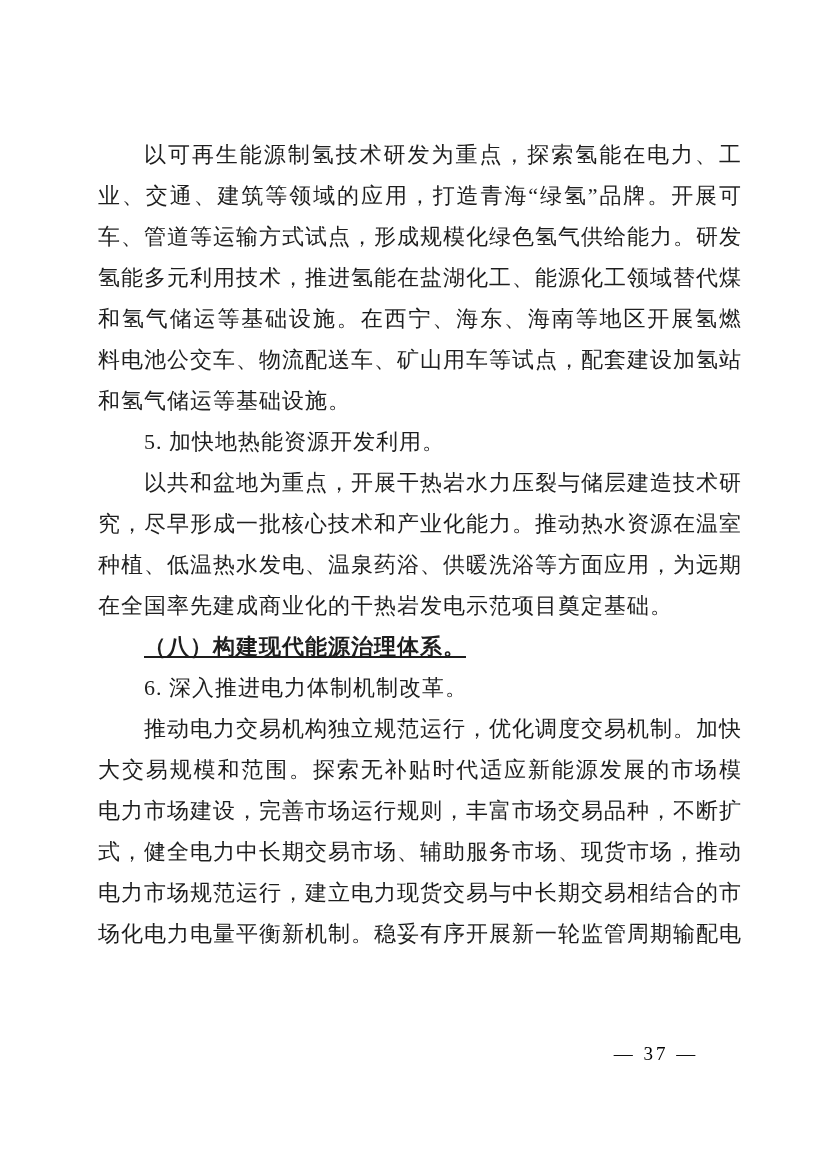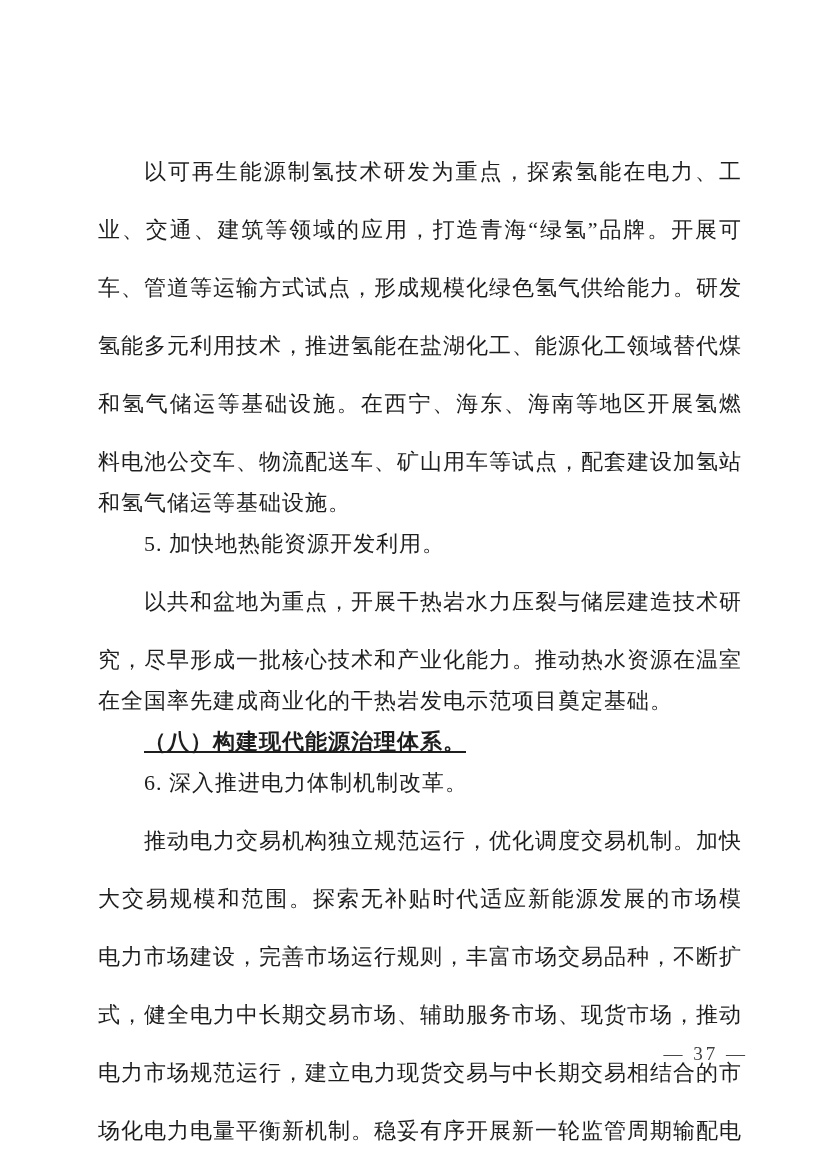--- a/index.html
+++ b/index.html
@@ -33,56 +33,56 @@
     font-size: 22px;
     line-height: 41px;
     height: 41px;
     letter-spacing: 1px;
     text-align: left;
     overflow: hidden;
   }
   .fill {
     text-align: justify;
     text-align-last: justify;
-    margin-top: 17px;
   }
   .indent {
     text-indent: 46px;
   }
   .bold {
     font-weight: bold;
     text-decoration: underline;
   }
   .pagenum {
     position: absolute;
     top: 1042px;
     left: 564px;
     width: 184px;
-    text-align: right;
+    text-align: center;
     font-size: 19px;
     line-height: 24px;
     letter-spacing: 3px;
-    color: #404040;
+    color: #000000;
   }
 </style>
 </head>
 <body>
 
 <div class="page">
   <div class="textblock">
     <div class="line indent fill">以可再生能源制氢技术研发为重点，探索氢能在电力、工</div>
     <div class="line fill">业、交通、建筑等领域的应用，打造青海“绿氢”品牌。开展可</div>
     <div class="line fill">车、管道等运输方式试点，形成规模化绿色氢气供给能力。研发</div>
     <div class="line fill">氢能多元利用技术，推进氢能在盐湖化工、能源化工领域替代煤</div>
     <div class="line fill">和氢气储运等基础设施。在西宁、海东、海南等地区开展氢燃</div>
     <div class="line fill">料电池公交车、物流配送车、矿山用车等试点，配套建设加氢站</div>
     <div class="line">和氢气储运等基础设施。</div>
     <div class="line indent">5. 加快地热能资源开发利用。</div>
     <div class="line indent fill">以共和盆地为重点，开展干热岩水力压裂与储层建造技术研</div>
     <div class="line fill">究，尽早形成一批核心技术和产业化能力。推动热水资源在温室</div>
+    <div class="line fill">种植、低温热水发电、温泉药浴、供暖洗浴等方面应用，为远期</div>
     <div class="line">在全国率先建成商业化的干热岩发电示范项目奠定基础。</div>
     <div class="line indent bold">（八）构建现代能源治理体系。</div>
     <div class="line indent">6. 深入推进电力体制机制改革。</div>
     <div class="line indent fill">推动电力交易机构独立规范运行，优化调度交易机制。加快</div>
     <div class="line fill">大交易规模和范围。探索无补贴时代适应新能源发展的市场模</div>
     <div class="line fill">电力市场建设，完善市场运行规则，丰富市场交易品种，不断扩</div>
     <div class="line fill">式，健全电力中长期交易市场、辅助服务市场、现货市场，推动</div>
     <div class="line fill">电力市场规范运行，建立电力现货交易与中长期交易相结合的市</div>
     <div class="line fill">场化电力电量平衡新机制。稳妥有序开展新一轮监管周期输配电</div>
   </div>

